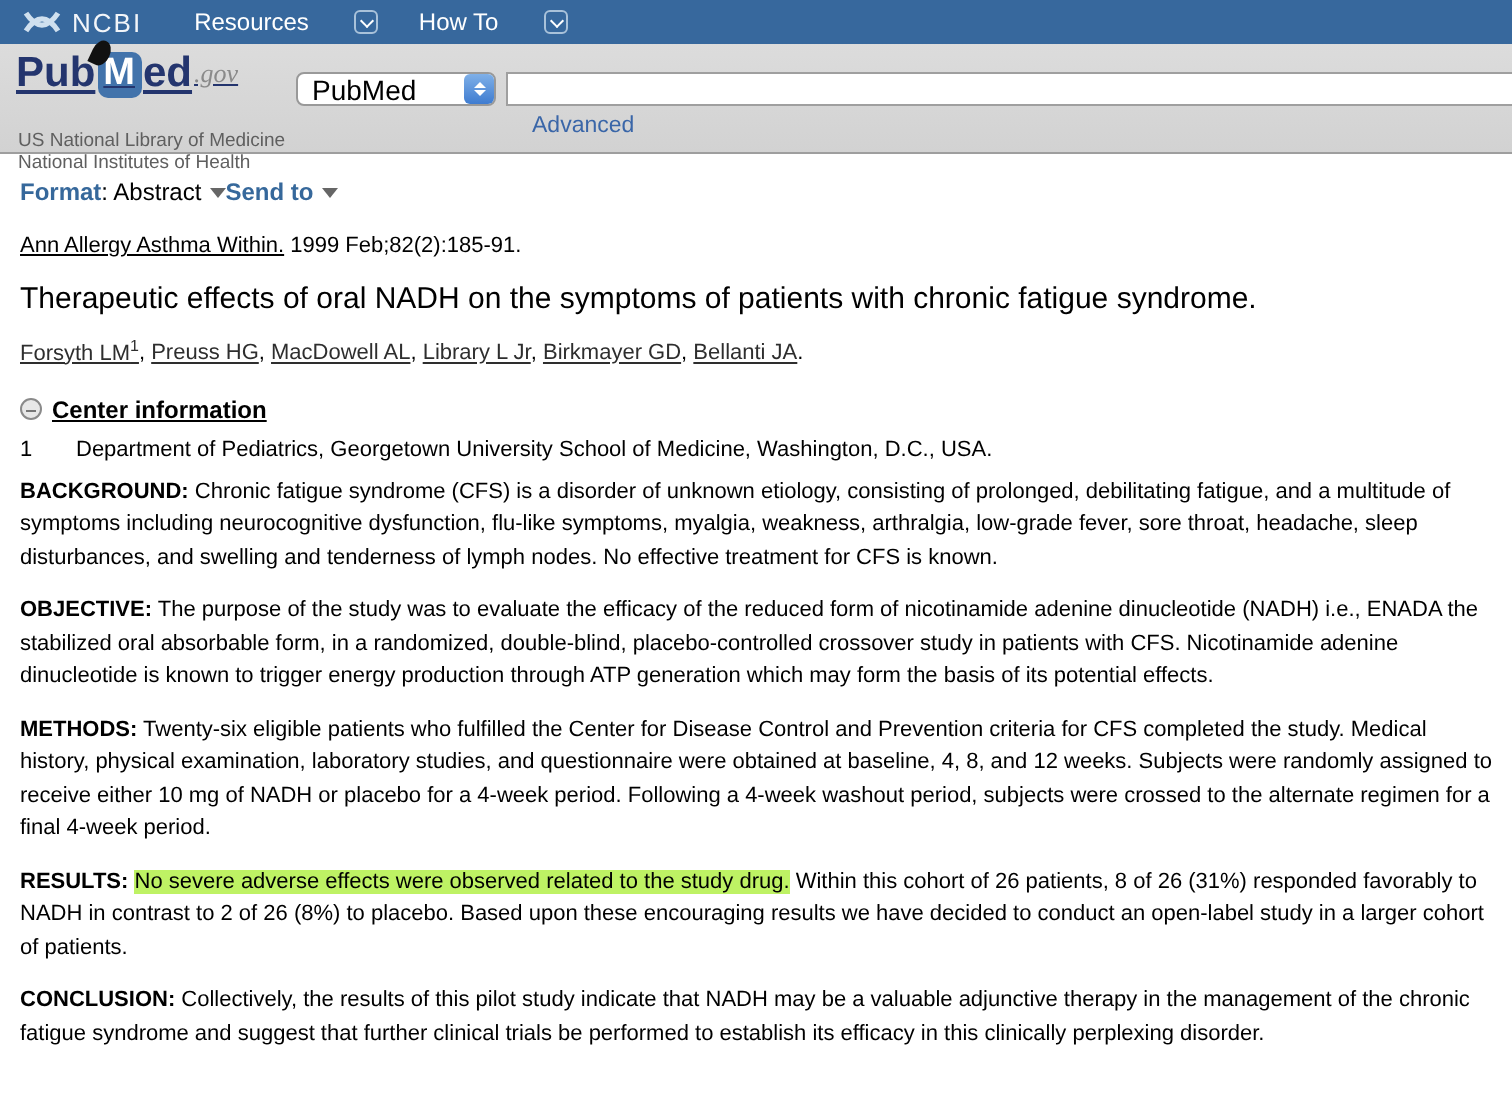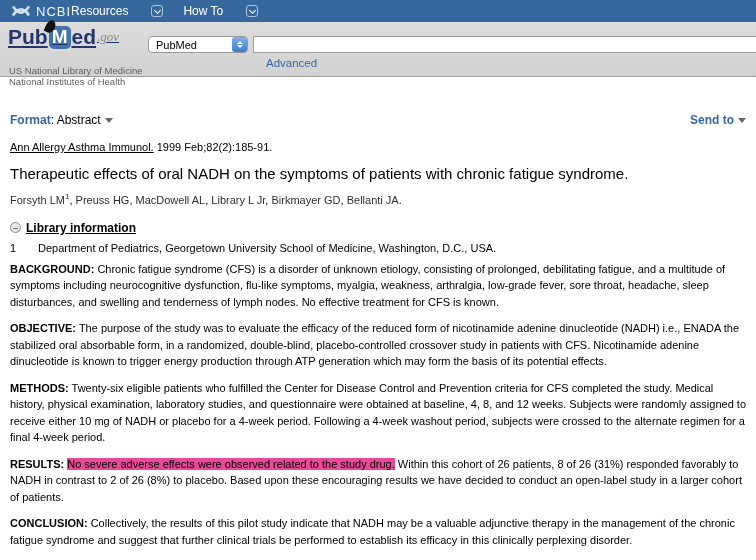--- a/index.html
+++ b/index.html
@@ -1,67 +1,67 @@
 <!DOCTYPE html>
 <html><head>
 <meta charset="utf-8">
 <style>
   * { margin:0; padding:0; box-sizing:border-box; }
   html,body { width:756px; height:560px; background:#fff; font-family:"Liberation Sans", sans-serif; overflow:hidden; }
 
   
   .navbar { height:22px; background:#37689d; display:flex; align-items:center; padding-left:10px; color:#fff; }
-  .ncbi-logo { display:flex; align-items:center; gap:4px; }
+  .ncbi-logo { display:flex; align-items:center; gap:4px; margin-right:26px; }
   .ncbi-logo svg { display:block; }
   .ncbi-brand { font-size:13px; letter-spacing:1px; color:#f2f5f9; }
   .nav-item { display:flex; align-items:center; gap:23px; font-size:12px; margin-right:20px; cursor:pointer; color:#fff; }
   .chev-box { width:12px; height:12px; border:1px solid #a9c2da; border-radius:3px; display:flex; align-items:center; justify-content:center; }
   .chev { width:5px; height:5px; border-right:1.5px solid #fff; border-bottom:1.5px solid #fff; transform:rotate(45deg); margin-top:-2px; }
 
   
   .header-band { position:relative; height:55px; background:linear-gradient(#dcdcdc,#d2d2d2); border-bottom:1px solid #9e9e9e; }
   .pubmed-logo { position:absolute; left:8px; top:3px; font-size:21px; font-weight:bold; color:#24356e; display:flex; align-items:center;text-decoration:underline; }
   .m-badge { position:relative; background:#4273ab; color:#fff; border-radius:5px; padding:0 3px 1px 3px; margin:0 1px; font-size:19px; }
   .m-badge::before { content:""; position:absolute; left:-3px; top:-6px; width:9px; height:13px; background:#111; border-radius:50% 50% 50% 0; transform:rotate(25deg); }
   .logo-gov { font-family:"Liberation Serif", serif; font-style:italic; font-weight:normal; font-size:13px; color:#8a8a8a; margin-left:1px;text-align:center; }
   .tagline { position:absolute; left:9px; top:43px; font-size:9.5px; color:#5f5f5f; line-height:11px; }
-  .db-select { position:absolute; left:148px; top:14px; width:100px; height:17px; background:#fff; border:1px solid #999; border-radius:4px; display:flex; align-items:center; font-size:11px; color:#000; }
+  .db-select { position:absolute; left:148px; top:14px; width:100px; height:17px; background:#fff; border:1px solid #999; border-radius:4px; display:flex; align-items:center; font-size:14px; color:#000; }
   .db-select .db-label { flex:1; padding-left:7px; }
   .stepper { width:15px; height:15px; margin-right:0px; border-radius:3px; background:linear-gradient(#7fb0e8,#3f7cd0); display:flex; flex-direction:column; align-items:center; justify-content:center; gap:1px; }
   .tri-up { width:0; height:0; border-left:3px solid transparent; border-right:3px solid transparent; border-bottom:3.5px solid #fff; }
   .tri-dn { width:0; height:0; border-left:3px solid transparent; border-right:3px solid transparent; border-top:3.5px solid #fff; }
   .search-input { position:absolute; left:253px; top:14px; width:503px; height:17px; border:1px solid #9f9f9f; border-right:none; background:#fff; font-size:12px; padding:0 4px; outline:none; }
   .advanced-link { position:absolute; left:266px; top:35px; font-size:11.5px; color:#3a66a8; text-decoration:none; }
 
   
-  .toolbar { display:flex; justify-content:space-between; align-items:center; padding:12px 10px 0 10px;margin-top:24px; }
+  .toolbar { display:flex; justify-content:flex-start; align-items:center; padding:12px 10px 0 10px; }
   .fmt { font-size:12px; color:#000; cursor:pointer; }
   .fmt .blue-bold, .sendto { color:#36689b; font-weight:bold; font-size:12px; }
   .sendto { cursor:pointer; }
   .dd-tri { display:inline-block; width:0; height:0; border-left:4px solid transparent; border-right:4px solid transparent; border-top:5px solid #666; margin-left:4px; vertical-align:middle; }
 
   
   .content { padding:0 10px; color:#000; }
   .citation { margin-top:14px; font-size:11px; }
   .citation a { color:#000; text-decoration:underline; cursor:pointer; }
   .article-title { margin-top:11px; font-size:15px; font-weight:normal; line-height:19px; }
   .authors { margin-top:9px; font-size:11px; }
-  .authors a { color:#2e2e2e; cursor:pointer; }
+  .authors a { color:#2e2e2e; text-decoration:underline; cursor:pointer; }
   .authors sup { font-size:8px; }
   .authinfo-head { margin-top:15px; display:flex; align-items:center; gap:5px; font-size:12px; font-weight:bold; }
   .authinfo-head .head-label { text-decoration:underline; cursor:pointer; }
   .collapse-icon { width:11px; height:11px; border:1px solid #8a8a8a; border-radius:50%; background:#e8e8e8; position:relative; }
   .collapse-icon::after { content:""; position:absolute; left:2px; right:2px; top:4.5px; height:1.5px; background:#777; }
   .affiliation { margin-top:7px; font-size:11px; display:flex; }
   .affiliation .aff-num { width:28px; flex:none; }
   .abstract-head { margin-top:17px; font-size:12.5px; font-weight:bold; color:#8f4b2f; }
   .abs-para { margin-top:7px; font-size:11px; line-height:16.5px; }
   .abs-para + .abs-para { margin-top:10px; }
   .abs-para b { font-weight:bold; }
-  .hl { background:#ec4899; }
+  .hl { background:#bef264; }
 </style>
 </head>
 <body>
 
 <div class="navbar">
   <div class="ncbi-logo">
     <span>
       <svg width="22" height="16" viewBox="0 0 24 18">
         <path d="M3 4 C9 13, 15 13, 21 4" stroke="#cfe0ef" stroke-width="3" fill="none"></path>
         <path d="M3 14 C9 5, 15 5, 21 14" stroke="#cfe0ef" stroke-width="3" fill="none"></path>
@@ -110,32 +110,32 @@
     <span class="blue-bold">Format</span><span>: Abstract</span><span class="dd-tri"></span>
   </div>
   <div class="sendto">
     <span>Send to</span><span class="dd-tri"></span>
   </div>
 </div>
 
 <div class="content">
 
   <div class="citation">
-    <a>Ann Allergy Asthma Immunol.</a><span> 1999 Feb;82(2):185-91.</span>
+    <a>Ann Allergy Asthma Within.</a><span> 1999 Feb;82(2):185-91.</span>
   </div>
 
   <h1 class="article-title">Therapeutic effects of oral NADH on the symptoms of patients with chronic fatigue syndrome.</h1>
 
   <div class="authors">
     <a><span>Forsyth LM</span><sup>1</sup></a><span>, </span><a>Preuss HG</a><span>, </span><a>MacDowell AL</a><span>, </span><a>Library L Jr</a><span>, </span><a>Birkmayer GD</a><span>, </span><a>Bellanti JA</a><span>.</span>
   </div>
 
   <div class="authinfo-head">
     <span class="collapse-icon"></span>
-    <span class="head-label">Library information</span>
+    <span class="head-label">Center information</span>
   </div>
   <div class="affiliation">
     <span class="aff-num">1</span>
     <span>Department of Pediatrics, Georgetown University School of Medicine, Washington, D.C., USA.</span>
   </div>
 
 
   <p class="abs-para">
     <b>BACKGROUND:</b> <span>Chronic fatigue syndrome (CFS) is a disorder of unknown etiology, consisting of prolonged, debilitating fatigue, and a multitude of symptoms including neurocognitive dysfunction, flu-like symptoms, myalgia, weakness, arthralgia, low-grade fever, sore throat, headache, sleep disturbances, and swelling and tenderness of lymph nodes. No effective treatment for CFS is known.</span>
   </p>

